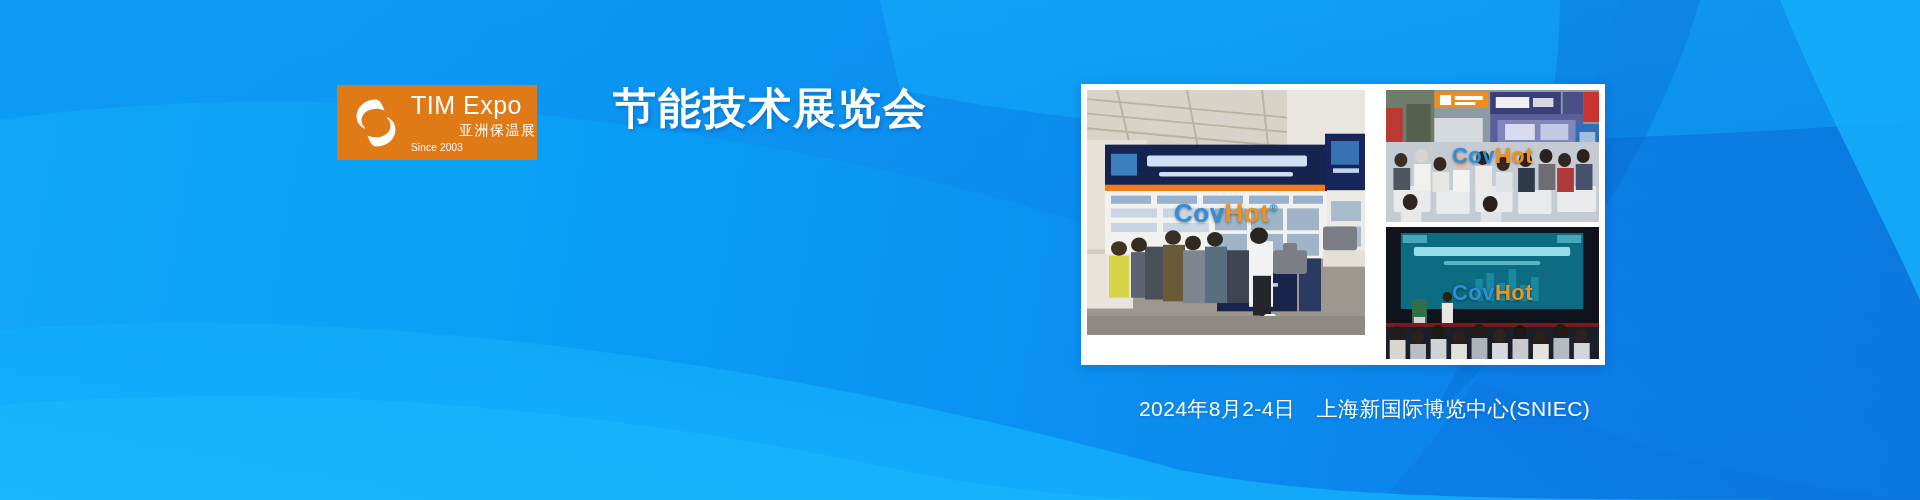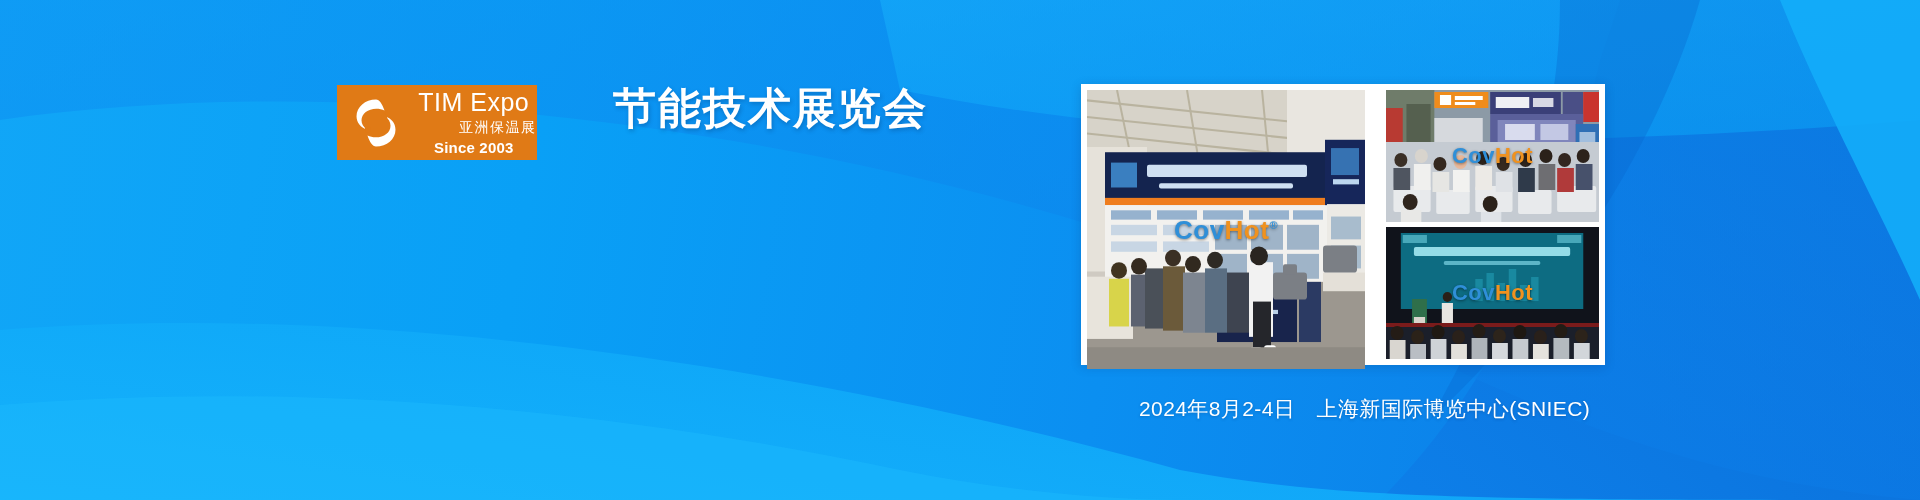--- a/index.html
+++ b/index.html
@@ -12,39 +12,39 @@
 
   
   .bg-base{position:absolute;inset:0;
     background:linear-gradient(100deg,#11a6f7 0%,#09a0f6 28%,#0b8ff1 58%,#0c7fe8 85%,#0b74e0 100%);}
   .bg-svg{position:absolute;inset:0;width:1920px;height:500px;display:block;}
 
   
   .logo{position:absolute;left:337px;top:85px;width:200px;height:75px;
     background:#e07a16;display:flex;align-items:center;}
   .logo-mark{width:58px;height:58px;margin-left:10px;flex:0 0 auto;}
-  .logo-txt{margin-left:6px;color:#ffffff;line-height:1;text-align:center;}
+  .logo-txt{margin-left:6px;color:#ffffff;line-height:1;}
   .logo-en{font-size:25px;font-weight:400;letter-spacing:.5px;}
   .logo-cn{font-size:14px;font-weight:400;letter-spacing:1.5px;margin-top:5px;margin-left:48px;}
-  .logo-since{font-size:15px;font-weight:700;margin-top:6px;letter-spacing:.2px;}
+  .logo-since{font-size:10px;font-weight:400;margin-top:6px;letter-spacing:.2px;}
 
   
   .subtitle{position:absolute;left:613px;top:80px;
     font-size:43px;font-weight:700;color:#ffffff;letter-spacing:2px;
     text-shadow:1px 2px 4px rgba(0,40,90,.30);white-space:nowrap;}
   .headline{position:absolute;left:333px;top:168px;
     font-size:62px;font-weight:700;color:#ffffff;line-height:1.33;
     letter-spacing:1px;text-shadow:2px 3px 6px rgba(0,45,100,.33);}
   .headline div{white-space:nowrap;}
 
   
   .collage{position:absolute;left:1081px;top:84px;width:524px;height:281px;
     background:#ffffff;padding:6px;box-sizing:border-box;display:flex;gap:5px;
     box-shadow:0 2px 10px rgba(0,30,80,.18);}
-  .col-left{width:278px;height:279px;flex:0 0 auto;position:relative;overflow:hidden;background:#b9b4ad;}
+  .col-left{width:278px;height:245px;flex:0 0 auto;position:relative;overflow:hidden;background:#b9b4ad;}
   .col-right{flex:1;display:flex;flex-direction:column;gap:5px;padding-left:16px;}
   .ph{position:relative;overflow:hidden;width:100%;}
   .ph-tr{height:132px;background:#8f9aa8;}
   .ph-br{height:132px;background:#1b2230;}
   .ph svg,.col-left svg{position:absolute;inset:0;width:100%;height:100%;display:block;}
   .wm{position:absolute;left:50%;top:50%;transform:translate(-50%,-50%);
     font-size:26px;font-weight:700;letter-spacing:.5px;white-space:nowrap;
     text-shadow:0 1px 3px rgba(0,0,0,.45);pointer-events:none;}
   .wm .c{color:#2f8fd8;} .wm .h{color:#f0921f;}
   .wm.small{font-size:22px;}

